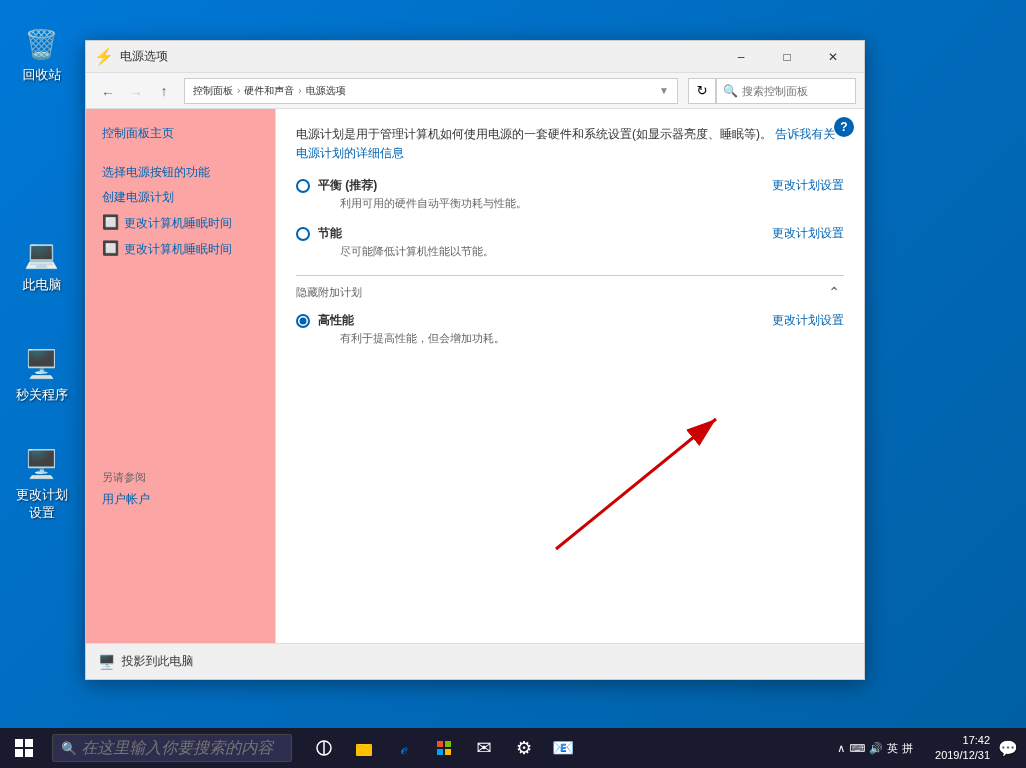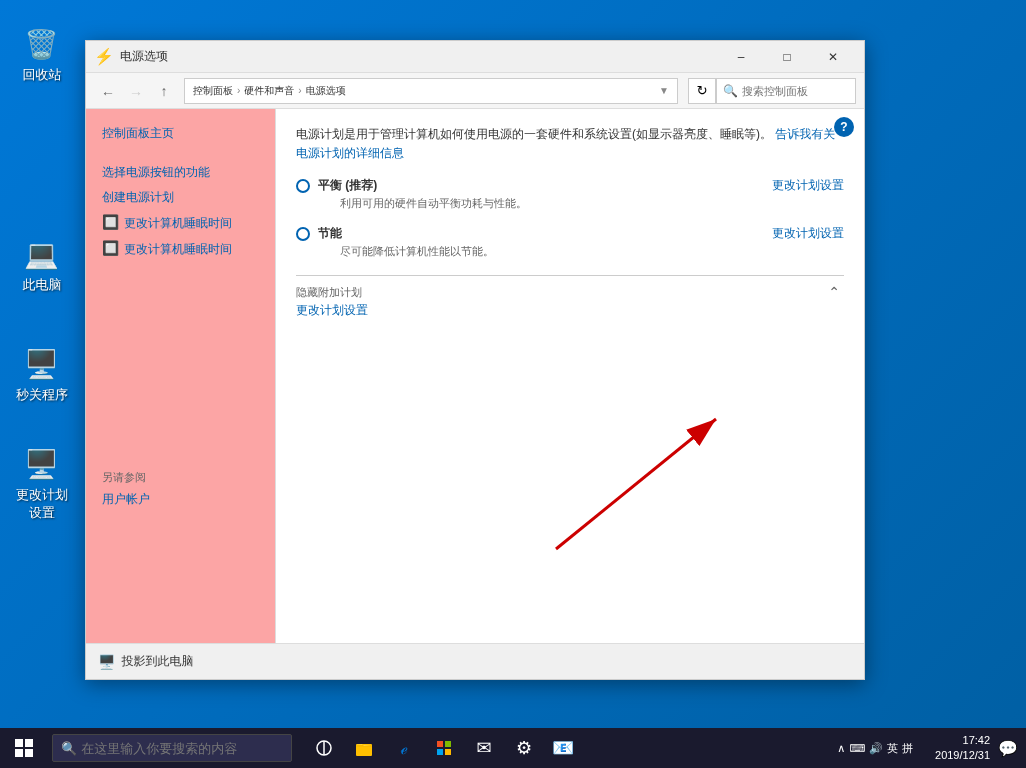--- a/index.html
+++ b/index.html
@@ -369,20 +369,21 @@
     
     .hidden-section {
       margin-top: 16px;
     }
     .hidden-section-header {
       display: flex;
       align-items: center;
       justify-content: space-between;
       border-top: 1px solid #ccc;
       padding-top: 6px;
+      margin-bottom: 10px;
       text-align: right;
     }
     .hidden-section-title {
       font-size: 11px;
       color: #666;
     }
     .collapse-btn {
       width: 20px;
       height: 20px;
       display: flex;
@@ -545,20 +546,27 @@
         </div>
 
         <div class="hidden-section">
           <div class="hidden-section-header">
             <span class="hidden-section-title">隐藏附加计划</span>
             <div class="collapse-btn">⌃</div>
           </div>
 
           <div class="plan-item">
             <div class="plan-header">
+              <div class="plan-left">
+                <div class="radio-btn selected"></div>
+                <div class="plan-text">
+                  <div class="plan-name">高性能</div>
+                  <div class="plan-desc">有利于提高性能，但会增加功耗。</div>
+                </div>
+              </div>
               <a class="plan-link">更改计划设置</a>
             </div>
           </div>
         </div>
 
         <svg class="red-arrow" style="position:absolute;top:280px;left:200px;width:280px;height:180px;pointer-events:none;" viewBox="0 0 280 180">
           <defs>
             <marker id="arrowhead" markerWidth="10" markerHeight="7" refX="10" refY="3.5" orient="auto">
               <polygon points="0 0, 10 3.5, 0 7" fill="#cc0000"></polygon>
             </marker>
@@ -579,21 +587,21 @@
     <div class="taskbar-start">
       <svg width="20" height="20" viewBox="0 0 20 20">
         <rect x="1" y="1" width="8" height="8" fill="white"></rect>
         <rect x="11" y="1" width="8" height="8" fill="white"></rect>
         <rect x="1" y="11" width="8" height="8" fill="white"></rect>
         <rect x="11" y="11" width="8" height="8" fill="white"></rect>
       </svg>
     </div>
     <div class="taskbar-search">
       <span style="color:#888;margin-right:4px;font-size:13px;">🔍</span>
-      <input type="text" style="background: transparent; border: none; outline: none; color: rgb(170, 170, 170); font-size: 13px; width: 100%;" placeholder="在这里输入你要搜索的内容">
+      <input type="text" style="background: transparent; border: none; outline: none; color: rgb(170, 170, 170); font-size: 16px; width: 100%; font-style: italic;" placeholder="在这里输入你要搜索的内容">
     </div>
     <div class="taskbar-icons">
       <div class="taskbar-icon">
         <svg width="18" height="18" viewBox="0 0 18 18" fill="white">
           <circle cx="9" cy="9" r="7" fill="none" stroke="white" stroke-width="1.5"></circle>
           <line x1="9" y1="2" x2="9" y2="16" stroke="white" stroke-width="1.5"></line>
         </svg>
       </div>
       <div class="taskbar-icon">
         <svg width="18" height="18" viewBox="0 0 18 18">

